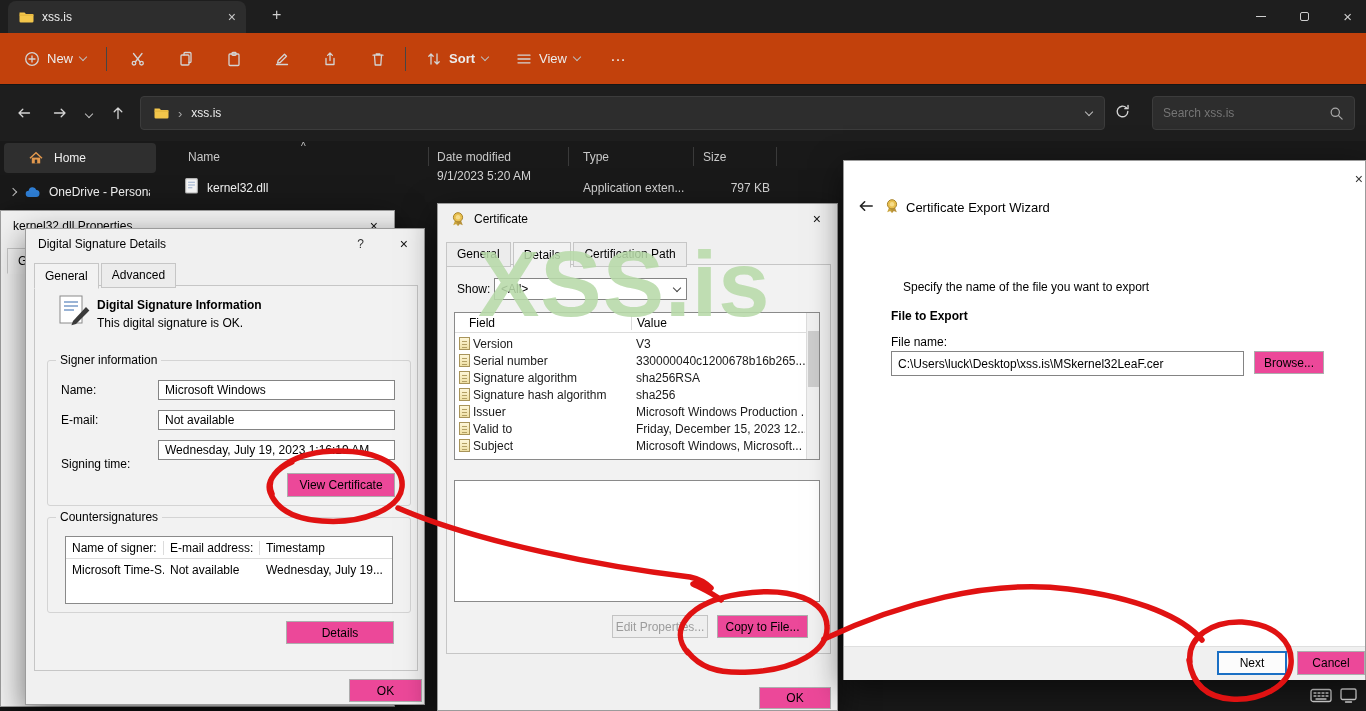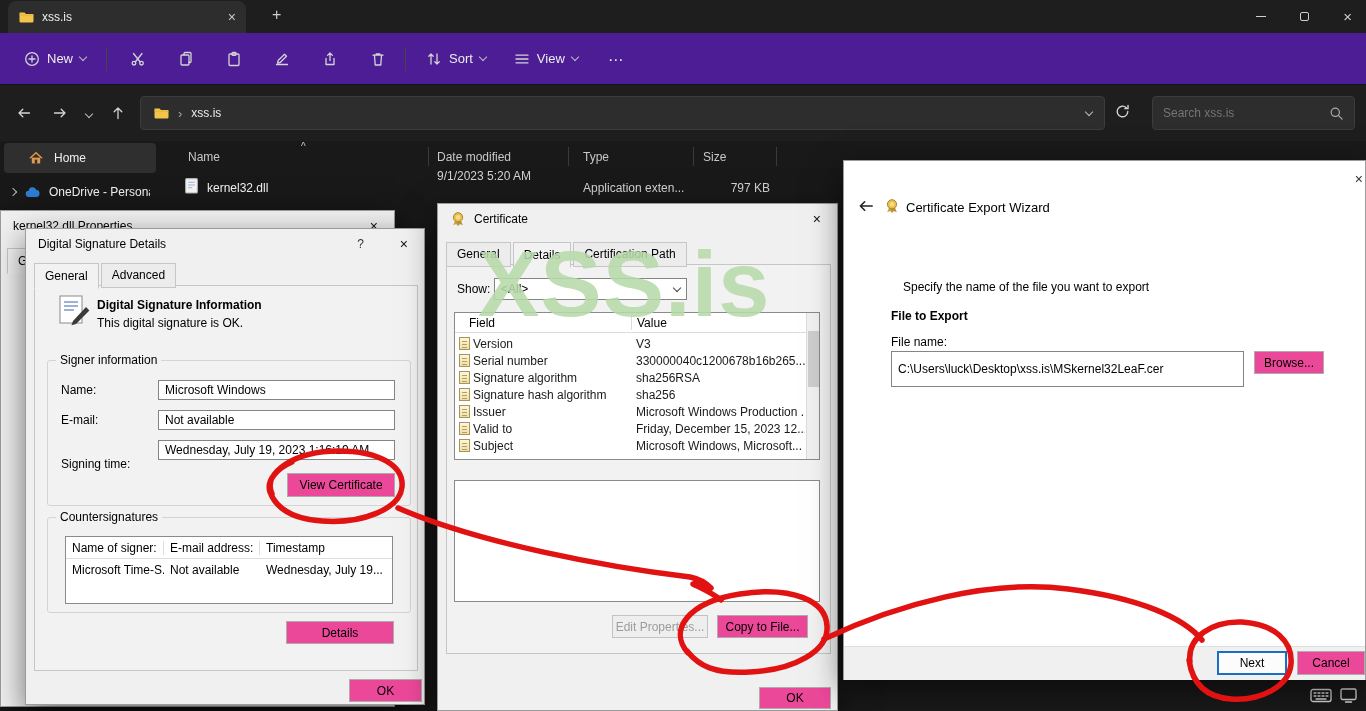--- a/index.html
+++ b/index.html
@@ -56,21 +56,21 @@
       <span style="margin-left:auto;color:#c9c9c9;font-size:14px;">×</span>
     </div>
     <span class="abs" style="left:264px;top:6px;font-size:16px;color:#cfcfcf;padding:0 8px;">+</span>
     <div class="abs row" style="right:14px;top:0;height:33px;gap:34px;">
       <span style="display:inline-block;width:10px;height:1px;background:#cfcfcf;"></span>
       <span style="display:inline-block;width:9px;height:9px;border:1px solid #cfcfcf;border-radius:2px;"></span>
       <span style="color:#cfcfcf;font-size:15px;">×</span>
     </div>
   </div>
 
-  <div class="abs row" style="left:0;top:33px;width:1366px;height:52px;background:#4c1d95;border-bottom:1px solid #161616;padding:0 16px;gap:12px;">
+  <div class="abs row" style="left:0;top:33px;width:1366px;height:52px;background:#c2410c;border-bottom:1px solid #161616;padding:0 16px;gap:12px;">
     <div class="row" style="gap:7px;padding:6px 8px;">
       <span>
         <svg class="ic" width="16" height="16" viewBox="0 0 16 16">
             <circle cx="8" cy="8" r="6.3"></circle>
             <path d="M8 5v6M5 8h6"></path>
           </svg>
       </span>
       <span style="font-size:13px;color:#ececec;">New</span>
       <span class="chev"></span>
     </div>
@@ -114,21 +114,21 @@
           </svg>
       </span>
     </div>
     <div class="vdiv"></div>
     <div class="row" style="gap:7px;padding:6px 8px;">
       <span>
         <svg class="ic" width="16" height="16" viewBox="0 0 16 16">
             <path d="M5 13V3M5 3 2.8 5.2M5 3l2.2 2.2M11 3v10m0 0 2.2-2.2M11 13l-2.2-2.2"></path>
           </svg>
       </span>
-      <span style="font-size:13px;color:#ececec;">Sort</span>
+      <span style="font-size:13px;color:#ececec;font-weight:bold;">Sort</span>
       <span class="chev"></span>
     </div>
     <div class="row" style="gap:7px;padding:6px 8px;">
       <span>
         <svg class="ic" width="16" height="16" viewBox="0 0 16 16">
             <path d="M2 4.2h12M2 8h12M2 11.8h12"></path>
           </svg>
       </span>
       <span style="font-size:13px;color:#ececec;">View</span>
       <span class="chev"></span>
@@ -416,21 +416,21 @@
           <circle cx="8" cy="6.3" r="4.6" fill="#e9c04f" stroke="#a8842c"></circle>
           <circle cx="8" cy="6.3" r="2.2" fill="#f6dc8a"></circle>
         </svg>
     </span>
     <span class="abs" style="left:62px;top:39px;font-size:13px;color:#000;">Certificate Export Wizard</span>
 
     <span class="abs" style="left:47px;top:102px;font-weight:bold;color:#000;margin-top:46px;">File to Export</span>
     <span class="abs" style="left:59px;top:119px;color:#000;">Specify the name of the file you want to export</span>
 
     <span class="abs" style="left:47px;top:174px;color:#000;">File name:</span>
-    <input class="abs" style="left: 47px; top: 190px; width: 353px; height: 36px; border: 1px solid rgb(132, 132, 132); background: rgb(255, 255, 255); color: rgb(0, 0, 0); font-size: 12px; padding: 0px 6px; outline: none;" value="C:\Users\luck\Desktop\xss.is\MSkernel32LeaF.cer">
+    <input class="abs" style="left: 47px; top: 190px; width: 353px; height: 25px; border: 1px solid rgb(132, 132, 132); background: rgb(255, 255, 255); color: rgb(0, 0, 0); font-size: 12px; padding: 0px 6px; outline: none;" value="C:\Users\luck\Desktop\xss.is\MSkernel32LeaF.cer">
     <div class="btn" style="left:410px;top:190px;width:70px;height:23px;">
       <span>Browse...</span>
     </div>
 
     <div class="abs" style="left:0;top:485px;width:521px;height:34px;background:#f0f0f0;border-top:1px solid #dfdfdf;"></div>
     <div class="btn default" style="left:373px;top:490px;width:70px;height:24px;">
       <span>Next</span>
     </div>
     <div class="btn" style="left:453px;top:490px;width:68px;height:24px;">
       <span>Cancel</span>

